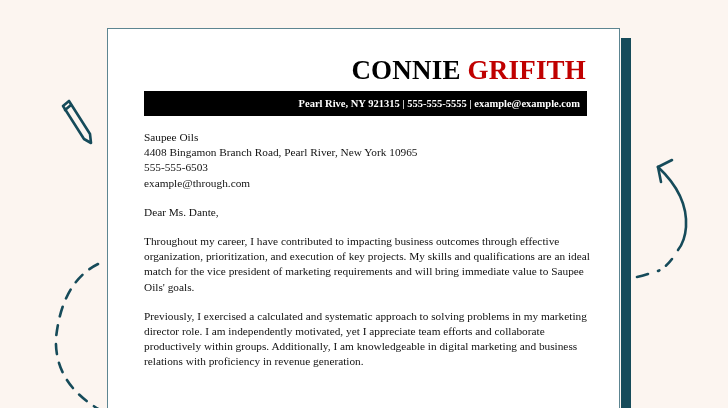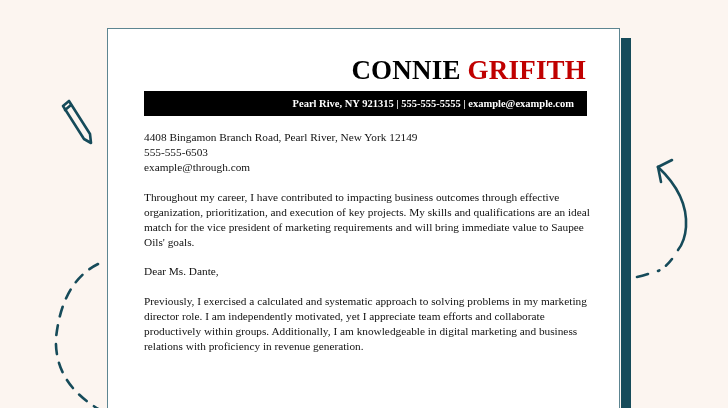--- a/index.html
+++ b/index.html
@@ -23,21 +23,21 @@
     font-size: 27px; font-weight: bold; letter-spacing: 0.2px;
     color: #000;
     white-space: nowrap;
   }
   .name .last { color: #c00000; }
   .contact-bar {
     position: absolute; left: 36px; top: 62px; width: 443px; height: 25px;
     background: #000; color: #fff;
     font-size: 10.5px; font-weight: bold;
     display: flex; align-items: center; justify-content: flex-end;
-    padding-right: 13px; box-sizing: border-box; white-space: nowrap;
+    padding-right: 7px; box-sizing: border-box; white-space: nowrap;
   }
   .body-text {
     position: absolute; left: 36px; top: 101px; width: 450px;
     font-size: 11.3px; line-height: 15.2px; color: #111;
   }
   .body-text p { margin: 0 0 14px 0; }
   .deco { position: absolute; }
 </style>
 </head>
 <body>
@@ -69,21 +69,22 @@
   <div class="name">
     <span>CONNIE</span>
     <span class="last">GRIFITH</span>
   </div>
   <div class="contact-bar">
     <span>Pearl Rive, NY 921315 | 555-555-5555 | example@example.com</span>
   </div>
 
   <div class="body-text">
     <p class="recipient">
-      <span style="display:block">4408 Bingamon Branch Road, Pearl River, New York 12149</span>
+      <span style="display:block">Saupee Oils</span>
+      <span style="display:block">4408 Bingamon Branch Road, Pearl River, New York 10965</span>
       <span style="display:block">555-555-6503</span>
       <span style="display:block">example@through.com</span>
     </p>
+    <p>Dear Ms. Dante,</p>
     <p>Throughout my career, I have contributed to impacting business outcomes through effective organization, prioritization, and execution of key projects. My skills and qualifications are an ideal match for the vice president of marketing requirements and will bring immediate value to Saupee Oils' goals.</p>
-    <p>Dear Ms. Dante,</p>
     <p>Previously, I exercised a calculated and systematic approach to solving problems in my marketing director role. I am independently motivated, yet I appreciate team efforts and collaborate productively within groups. Additionally, I am knowledgeable in digital marketing and business relations with proficiency in revenue generation.</p>
   </div>
 </div>
 
 </body></html>

